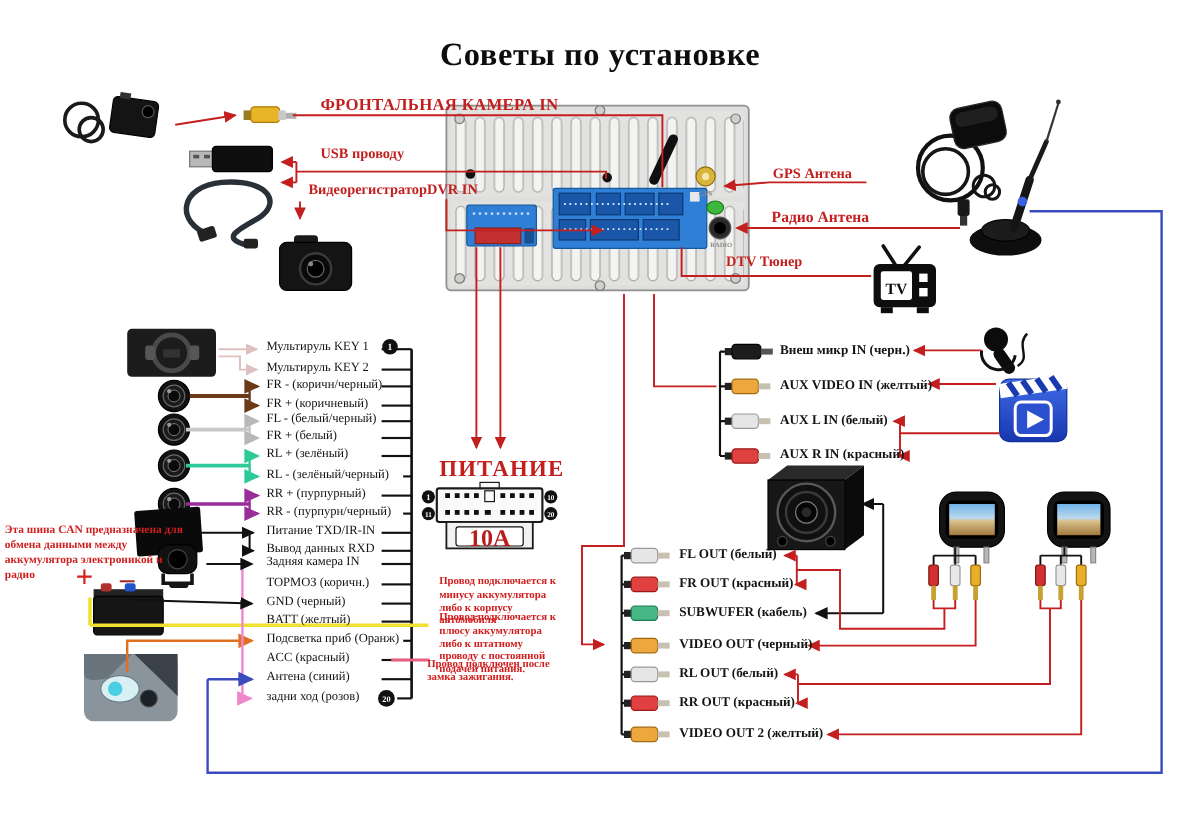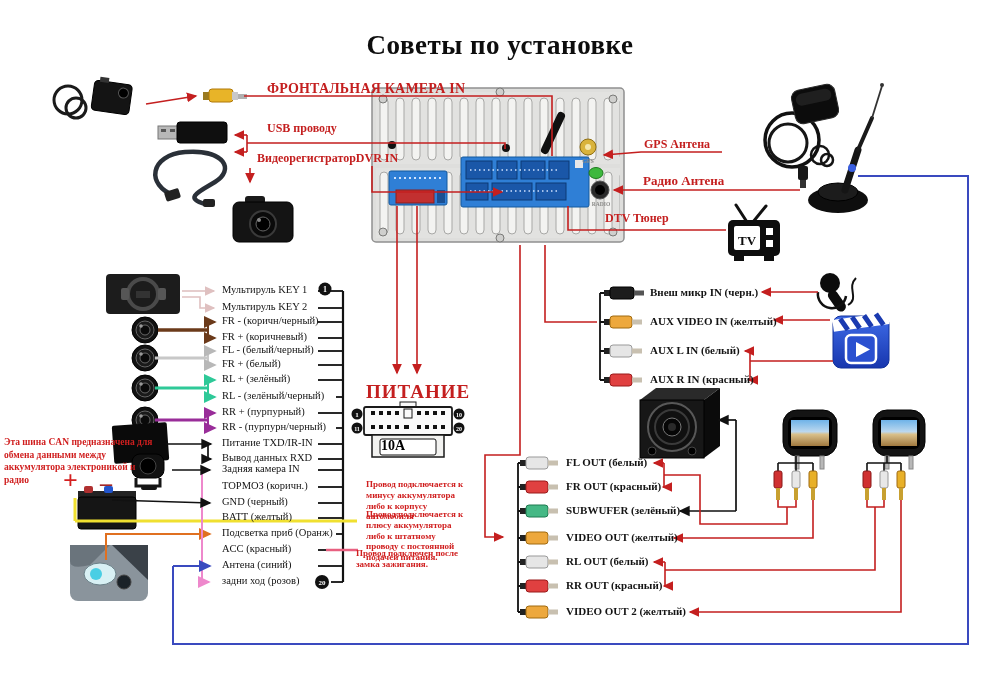--- a/index.html
+++ b/index.html
@@ -525,31 +525,31 @@
 <div class="wl" style="top:462px">Задняя камера IN</div>
 <div class="wl" style="top:479px">ТОРМОЗ (коричн.)</div>
 <div class="wl" style="top:495px">GND (черный)</div>
 <div class="wl" style="top:510px">BATT (желтый)</div>
 <div class="wl" style="top:526px">Подсветка приб (Оранж)</div>
 <div class="wl" style="top:542px">ACC (красный)</div>
 <div class="wl" style="top:558px">Антена (синий)</div>
 <div class="wl" style="top:574px">задни ход (розов)</div>
 
 <div class="rl" style="left:366px;top:381px;font-size:19px;letter-spacing:1px">ПИТАНИЕ</div>
-<div class="abs" style="left:381px;top:438px;width:54px;text-align:left;font-size:14px;font-weight:bold;color:#000000">10A</div>
+<div class="abs" style="left:381px;top:438px;width:54px;text-align:center;font-size:20px;font-weight:bold;color:#b91c1c">10A</div>
 <div class="note" style="left:366px;top:479px;width:102px">Провод подключается к минусу аккумулятора либо к корпусу автомобиля</div>
 <div class="note" style="left:366px;top:509px;width:104px">Провод подключается к плюсу аккумулятора либо к штатному проводу с постоянной подачей питания.</div>
 <div class="note" style="left:356px;top:548px;width:118px">Провод подключен после замка зажигания.</div>
 
 <div class="ol" style="left:650px;top:285px">Внеш микр IN (черн.)</div>
 <div class="ol" style="left:650px;top:314px">AUX VIDEO IN (желтый)</div>
 <div class="ol" style="left:650px;top:343px">AUX L IN (белый)</div>
 <div class="ol" style="left:650px;top:372px">AUX R IN (красный)</div>
 
 <div class="ol" style="left:566px;top:455px">FL OUT (белый)</div>
 <div class="ol" style="left:566px;top:479px">FR OUT (красный)</div>
-<div class="ol" style="left:566px;top:503px">SUBWUFER (зелёный)</div>
-<div class="ol" style="left:566px;top:530px">VIDEO OUT (желтый)</div>
+<div class="ol" style="left:566px;top:503px">SUBWUFER (кабель)</div>
+<div class="ol" style="left:566px;top:530px">VIDEO OUT (черный)</div>
 <div class="ol" style="left:566px;top:554px">RL OUT (белый)</div>
 <div class="ol" style="left:566px;top:578px">RR OUT (красный)</div>
 <div class="ol" style="left:566px;top:604px">VIDEO OUT 2 (желтый)</div>
 
 </div>
 
 </body></html>

